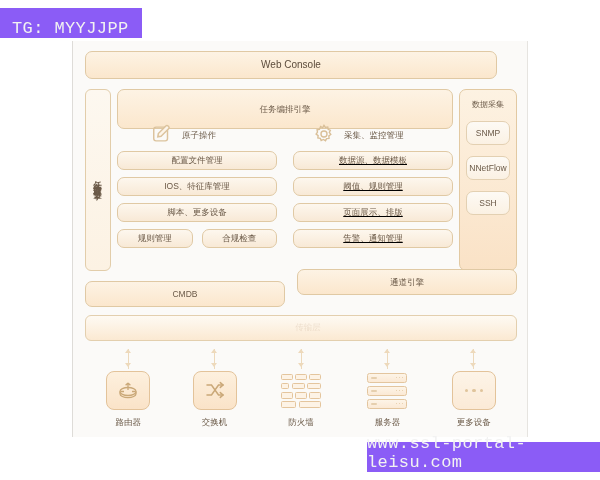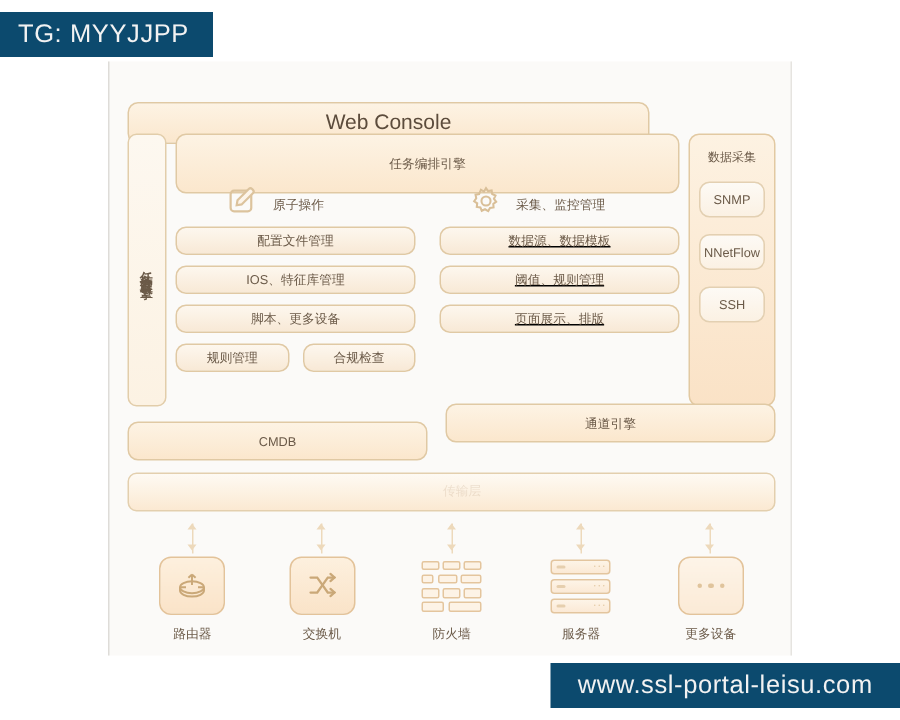--- a/index.html
+++ b/index.html
@@ -3,42 +3,42 @@
 <meta charset="utf-8">
 <style>
   html,body{margin:0;padding:0;}
   body{
     width:600px;height:480px;background:#ffffff;
     font-family:"Liberation Sans","DejaVu Sans",sans-serif;
     position:relative;overflow:hidden;
   }
 
   
-  .wm{position:absolute;background:#0c4a6e;color:#f2f2f2;display:flex;align-items:center;justify-content:center;letter-spacing:.4px;}
+  .wm{position:absolute;background:#8b5cf6;color:#f2f2f2;display:flex;align-items:flex-end;justify-content:center;letter-spacing:.4px;font-family:Liberation Mono, monospace;}
   #wm-top{left:0;top:8px;width:142px;height:30px;font-size:17px;justify-content:flex-start;padding-left:12px;box-sizing:border-box;}
   #wm-bottom{right:0;bottom:8px;width:233px;height:30px;font-size:17px;}
 
   
   #diagram{
     position:absolute;left:72px;top:41px;width:456px;height:396px;
     background:#fbfaf8;border-left:1px solid #dedcd8;border-right:1px solid #e6e4e0;
     box-sizing:border-box;
   }
 
   
   .pill{
     border:1px solid #e0c9a4;border-radius:7px;
     background:linear-gradient(180deg,#fdf3e4 0%,#fbe7cd 100%);
     color:#6b5a48;display:flex;align-items:center;justify-content:center;
     text-align:center;box-sizing:border-box;font-size:8.5px;line-height:1.25;
   }
   .pill.light{background:linear-gradient(180deg,#fdf7ee 0%,#f8e9d6 100%);}
 
   
-  #web-console{position:absolute;left:12px;top:10px;width:348px;height:28px;font-size:14px;color:#5c4c3c;margin-top:17px;}
+  #web-console{position:absolute;left:12px;top:10px;width:412px;height:28px;font-size:10px;color:#5c4c3c;}
 
   
   #task-mgmt-engine{
     position:absolute;left:12px;top:48px;width:26px;height:182px;
     border:1px solid #e2cdaa;border-radius:6px;
     background:linear-gradient(180deg,#fdf8f0 0%,#fcf2e3 100%);
     display:flex;align-items:center;justify-content:center;box-sizing:border-box;
   }
   #task-mgmt-engine span{
     writing-mode:vertical-rl;text-orientation:upright;
@@ -163,20 +163,21 @@
       <div class="sub-row">
         <div class="pill light">规则管理</div>
         <div class="pill light">合规检查</div>
       </div>
     </div>
 
     <div class="col" id="right-col">
       <div class="pill light">数据源、数据模板</div>
       <div class="pill light">阈值、规则管理</div>
       <div class="pill light">页面展示、排版</div>
+      <div class="pill light">告警、通知管理</div>
     </div>
   </div>
 
   <div id="data-collection">
     <div class="title">数据采集</div>
     <div class="pill">SNMP</div>
     <div class="pill">NNetFlow</div>
     <div class="pill">SSH</div>
   </div>
 

